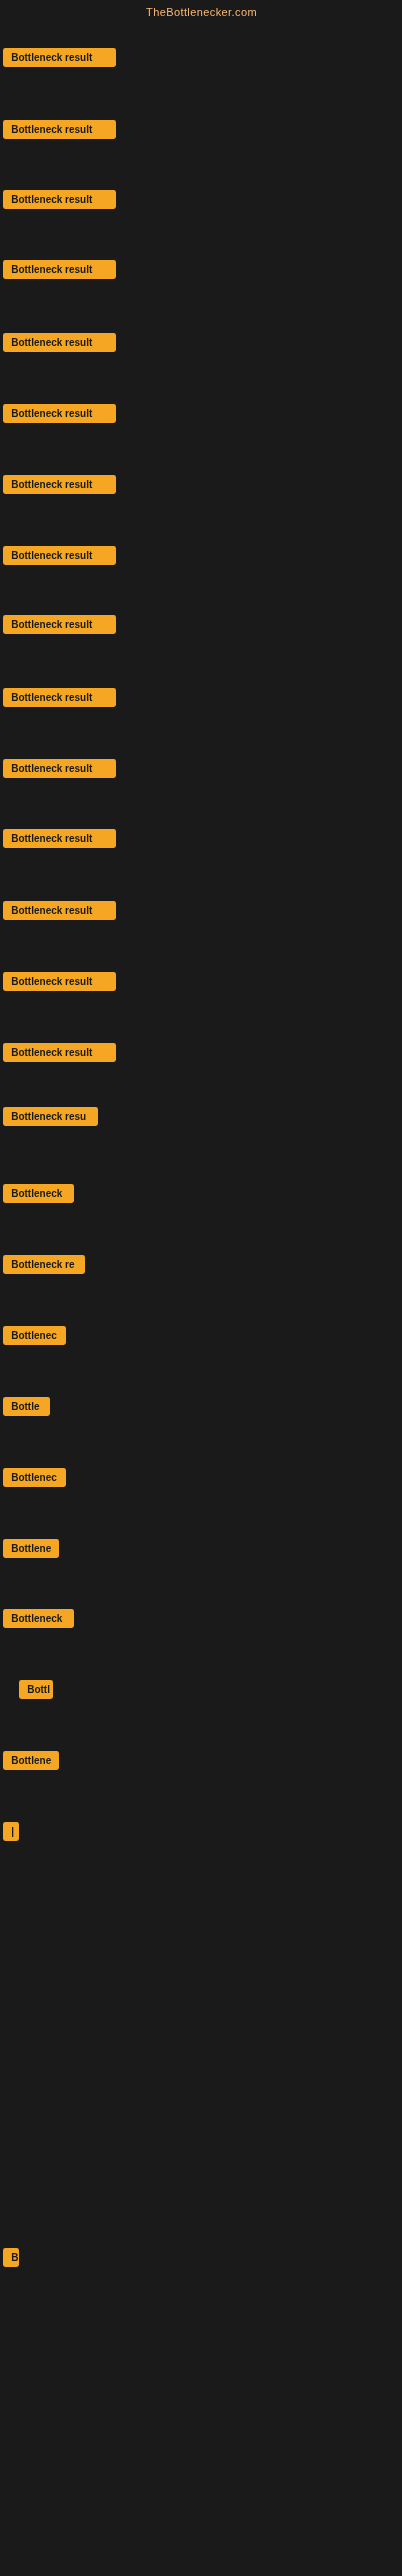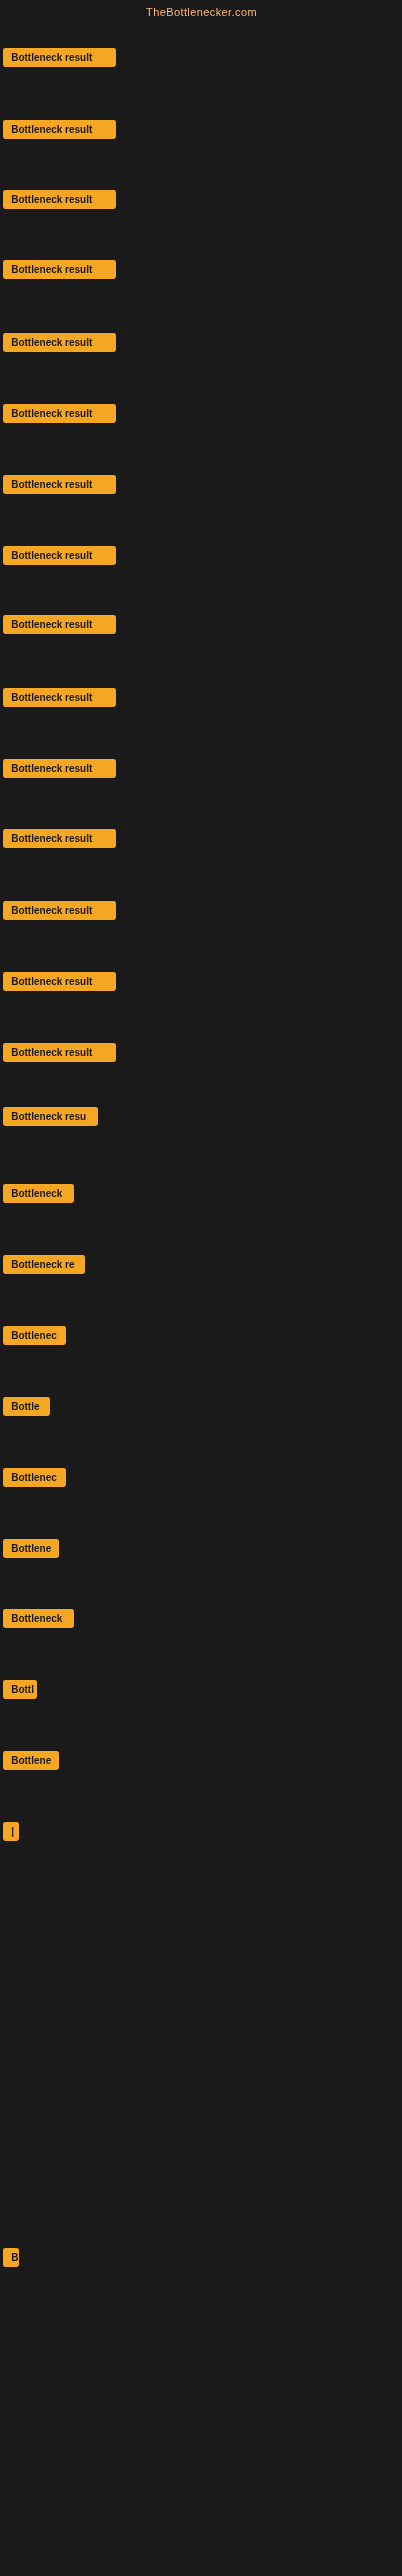--- a/index.html
+++ b/index.html
@@ -62,20 +62,20 @@
       <div style="position: absolute; top: 946px; left: 3.2px;"><span class="bottleneck-badge" style="max-width: 113px; width: 113px;">Bottleneck result</span></div>
       <div style="position: absolute; top: 1017px; left: 3.2px;"><span class="bottleneck-badge" style="max-width: 113px; width: 113px;">Bottleneck result</span></div>
       <div style="position: absolute; top: 1081px; left: 3.2px;"><span class="bottleneck-badge" style="max-width: 95px; width: 95px;">Bottleneck resu</span></div>
       <div style="position: absolute; top: 1158px; left: 3.2px;"><span class="bottleneck-badge" style="max-width: 71px; width: 71px;">Bottleneck</span></div>
       <div style="position: absolute; top: 1229px; left: 3.2px;"><span class="bottleneck-badge" style="max-width: 82px; width: 106px;">Bottleneck re</span></div>
       <div style="position: absolute; top: 1300px; left: 3.2px;"><span class="bottleneck-badge" style="max-width: 63px; width: 63px;">Bottlenec</span></div>
       <div style="position: absolute; top: 1371px; left: 3.2px; text-decoration: underline;"><span class="bottleneck-badge" style="max-width: 47px; width: 47px;">Bottle</span></div>
       <div style="position: absolute; top: 1442px; left: 3.2px;"><span class="bottleneck-badge" style="max-width: 63px; width: 63px;">Bottlenec</span></div>
       <div style="position: absolute; top: 1513px; left: 3.2px;"><span class="bottleneck-badge" style="max-width: 56px; width: 56px;">Bottlene</span></div>
       <div style="position: absolute; top: 1583px; left: 3.2px;"><span class="bottleneck-badge" style="max-width: 71px; width: 71px;">Bottleneck</span></div>
-      <div style="position: absolute; top: 1654px; left: 3.2px;"><span class="bottleneck-badge" style="max-width: 42px; width: 34px;">Bottl</span></div>
+      <div style="position: absolute; top: 1654px; left: 3.2px;"><span class="bottleneck-badge" style="max-width: 42px; width: 34px; margin-left: 16px;">Bottl</span></div>
       <div style="position: absolute; top: 1725px; left: 3.2px;"><span class="bottleneck-badge" style="max-width: 56px; width: 56px;">Bottlene</span></div>
       <div style="position: absolute; top: 1796px; left: 3.2px;"><span class="bottleneck-badge" style="max-width: 11.3px; width: 11.3px;">|</span></div>
       <div style="position: absolute; top: 2222px; left: 3.2px;"><span class="bottleneck-badge" style="max-width: 13px; width: 13px;">B</span></div>
     </div>
 
 </div>
 
 
 </body></html>

